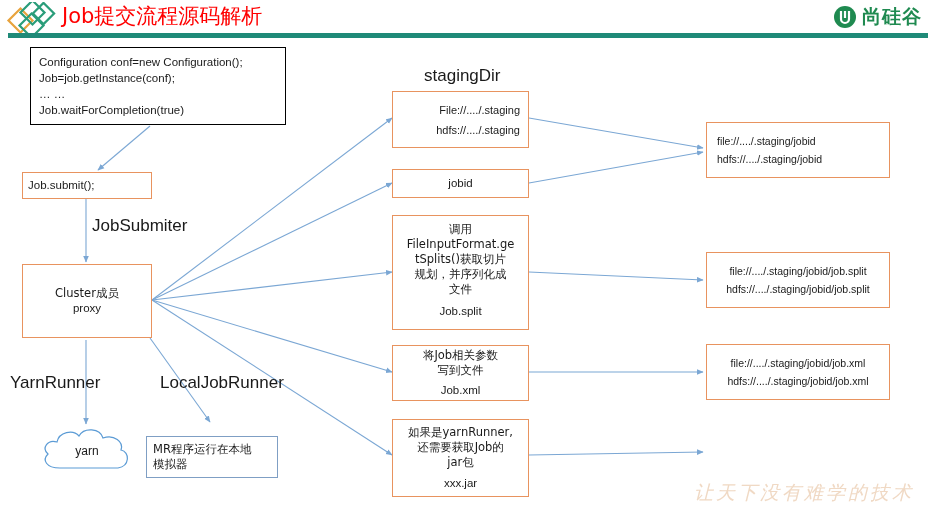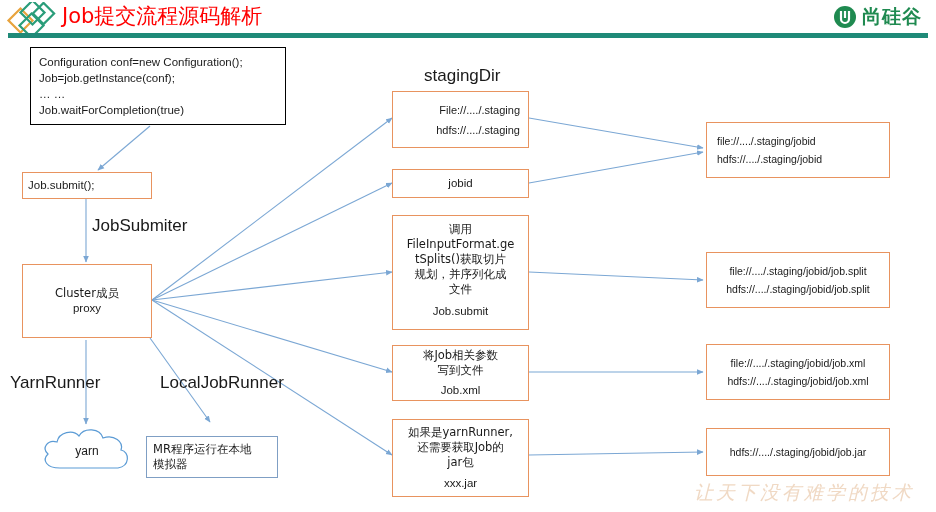--- a/index.html
+++ b/index.html
@@ -180,21 +180,21 @@
   <div class="box" style="left:392px; top:169px; width:137px; height:29px;">
     <div class="line">jobid</div>
   </div>
 
   <div class="box" style="left:392px; top:215px; width:137px; height:115px; justify-content:flex-start; padding-top:6px;">
     <div class="line cn">调用</div>
     <div class="line cn">FileInputFormat.ge</div>
     <div class="line cn">tSplits()获取切片</div>
     <div class="line cn">规划，并序列化成</div>
     <div class="line cn">文件</div>
-    <div class="line" style="margin-top:7px;">Job.submit</div>
+    <div class="line" style="margin-top:7px;">Job.split</div>
   </div>
 
   <div class="box" style="left:392px; top:345px; width:137px; height:56px;">
     <div class="line cn">将Job相关参数</div>
     <div class="line cn">写到文件</div>
     <div class="line" style="margin-top:5px;">Job.xml</div>
   </div>
 
   <div class="box" style="left:392px; top:419px; width:137px; height:78px;">
     <div class="line cn">如果是yarnRunner,</div>
@@ -211,19 +211,16 @@
   <div class="box" style="left:706px; top:252px; width:184px; height:56px; padding:2px 6px;">
     <div class="url sm">file://..../.staging/jobid/job.split</div>
     <div class="url sm">hdfs://..../.staging/jobid/job.split</div>
   </div>
 
   <div class="box" style="left:706px; top:344px; width:184px; height:56px; padding:2px 6px;">
     <div class="url sm">file://..../.staging/jobid/job.xml</div>
     <div class="url sm">hdfs://..../.staging/jobid/job.xml</div>
   </div>
 
-  <div class="box" style="left:706px; top:428px; width:184px; height:48px; padding:2px 6px;">
-    <div class="url sm">hdfs://..../.staging/jobid/job.jar</div>
-  </div>
 
   <div class="watermark cn">让天下没有难学的技术</div>
 
 </div>
 
 </body></html>

